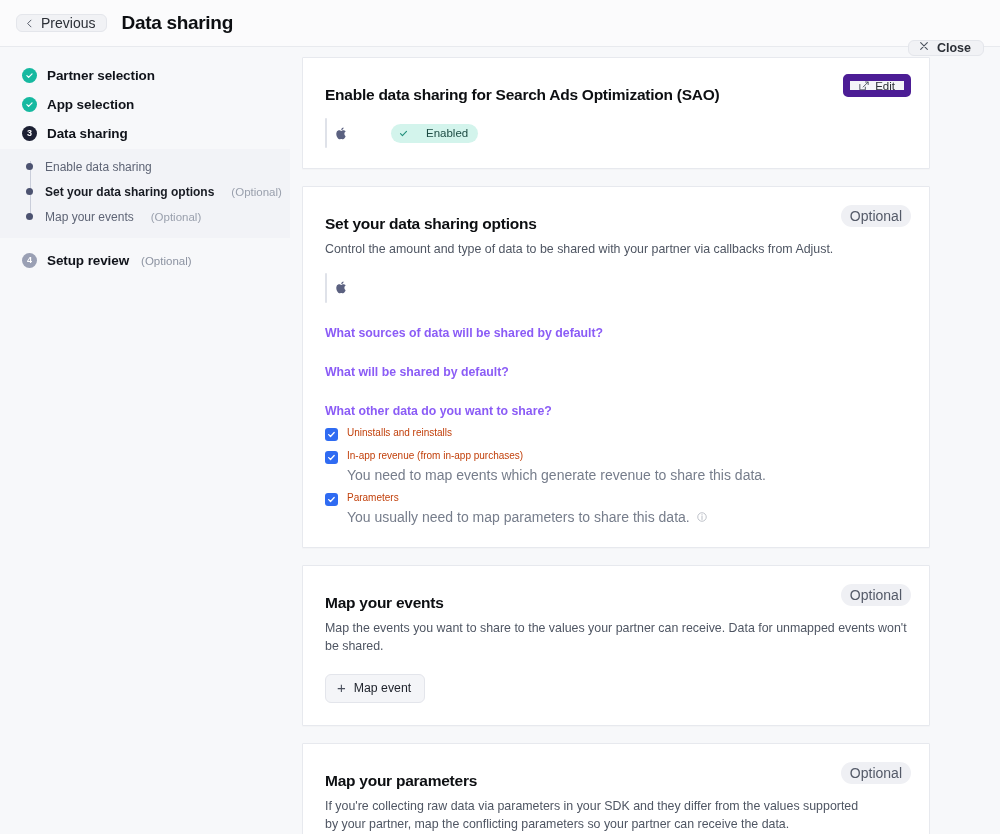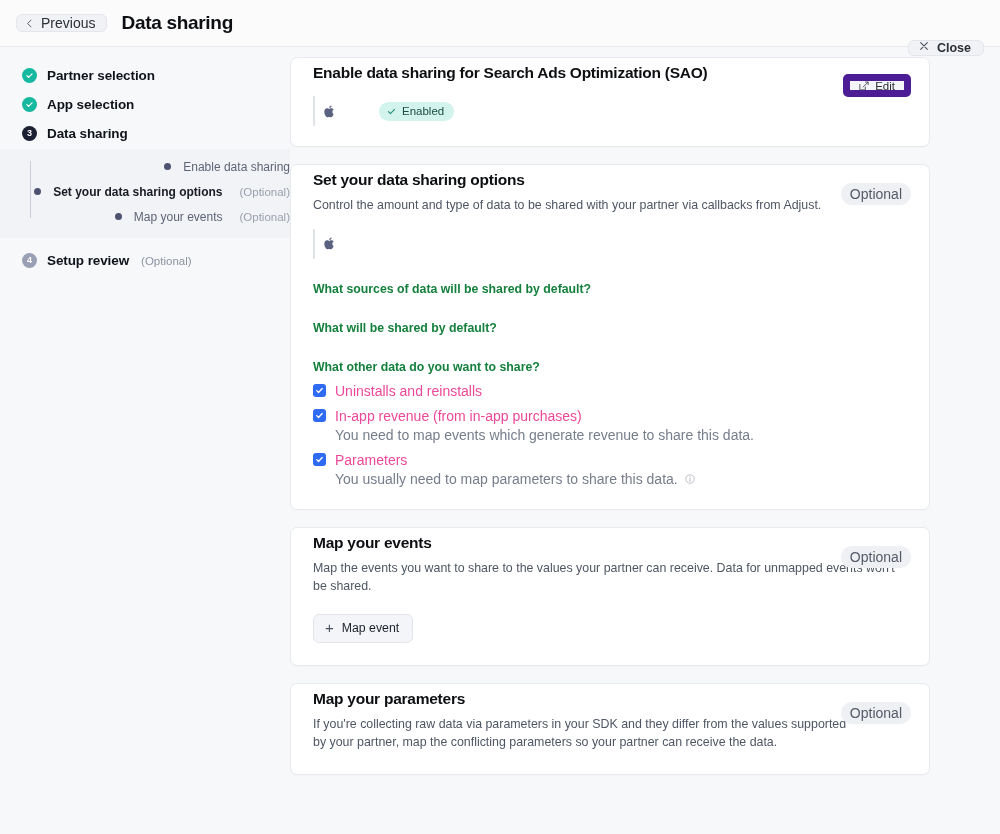--- a/index.html
+++ b/index.html
@@ -121,21 +121,20 @@
     margin-top: 1px;
   }
   .substep {
     position: relative;
     display: flex;
     align-items: center;
     gap: 12px;
     height: 25px;
     padding-left: 22px;
     cursor: pointer;
-    justify-content: flex-end;
   }
   .substep .dot {
     width: 7px; height: 7px; flex: 0 0 7px;
     border-radius: 50%;
     background: #4c5270;
     margin-left: 4px;
     position: relative;
     z-index: 2;
   }
   .sub-line {
@@ -152,25 +151,26 @@
   .substep-optional { font-size: 11.5px; color: #9aa0ad; margin-left: 5px; font-weight: normal; }
 
   
   .main {
     flex: 1;
     padding: 10px 70px 0 0;
   }
   .card {
     background: #fff;
     border: 1px solid #e7e9ee;
-    border-radius: 7px;
+    border-radius: 1px;
     margin-bottom: 17px;
-    padding: 6px 22px 22px 22px;
+    padding: 28px 22px 22px 22px;
     position: relative;
     box-shadow: 0 1px 1px rgba(16,20,35,0.02);
+    margin-left: 12px;
   }
   .card-title {
     font-size: 15.5px;
     font-weight: bold;
     color: #0d0f12;
     letter-spacing: -0.25px;
   }
   .card-sub {
     font-size: 12.4px;
     color: #4f5663;
@@ -219,34 +219,34 @@
     position: absolute;
     left: 0; top: -2px; bottom: -2px;
     width: 2px;
     background: #dfe2e9;
     border-radius: 1px;
   }
   .apple { width: 13px; height: 15px; display: block; }
   .badge-enabled {
     display: inline-flex;
     align-items: center;
-    gap: 6px;
+    gap: 18px;
     margin-left: 43px;
     background: #d3f4ec;
     border-radius: 11px;
     padding: 3.5px 10px 3.5px 8px;
     font-size: 11.5px;
     color: #1d4b43;
   }
   .badge-enabled svg { width: 9px; height: 9px; display: block; }
 
   .q-label {
     font-size: 12.3px;
     font-weight: bold;
-    color: #15803d;
+    color: #8b5cf6;
     margin-top: 25px;
   }
   .q-value {
     font-size: 12.3px;
     color: #3e4450;
     margin-top: 10px;
     display: flex;
     align-items: center;
     gap: 8px;
   }
@@ -260,21 +260,21 @@
   }
   .cbx {
     width: 13px; height: 13px; flex: 0 0 13px;
     border-radius: 3px;
     background: #2f6bf2;
     display: flex; align-items: center; justify-content: center;
     margin-top: 1px;
     cursor: pointer;
   }
   .cbx svg { width: 9px; height: 9px; display: block; }
-  .check-label { font-size: 14px; color: #ec4899; }
+  .check-label { font-size: 10px; color: #c2410c; }
   .check-help {
     font-size: 14px;
     color: #767d8b;
     margin: 3px 0 0 22px;
     display: flex;
     align-items: center;
     gap: 7px;
   }
   .check-help .info-ic { width: 10px; height: 10px; }
 

